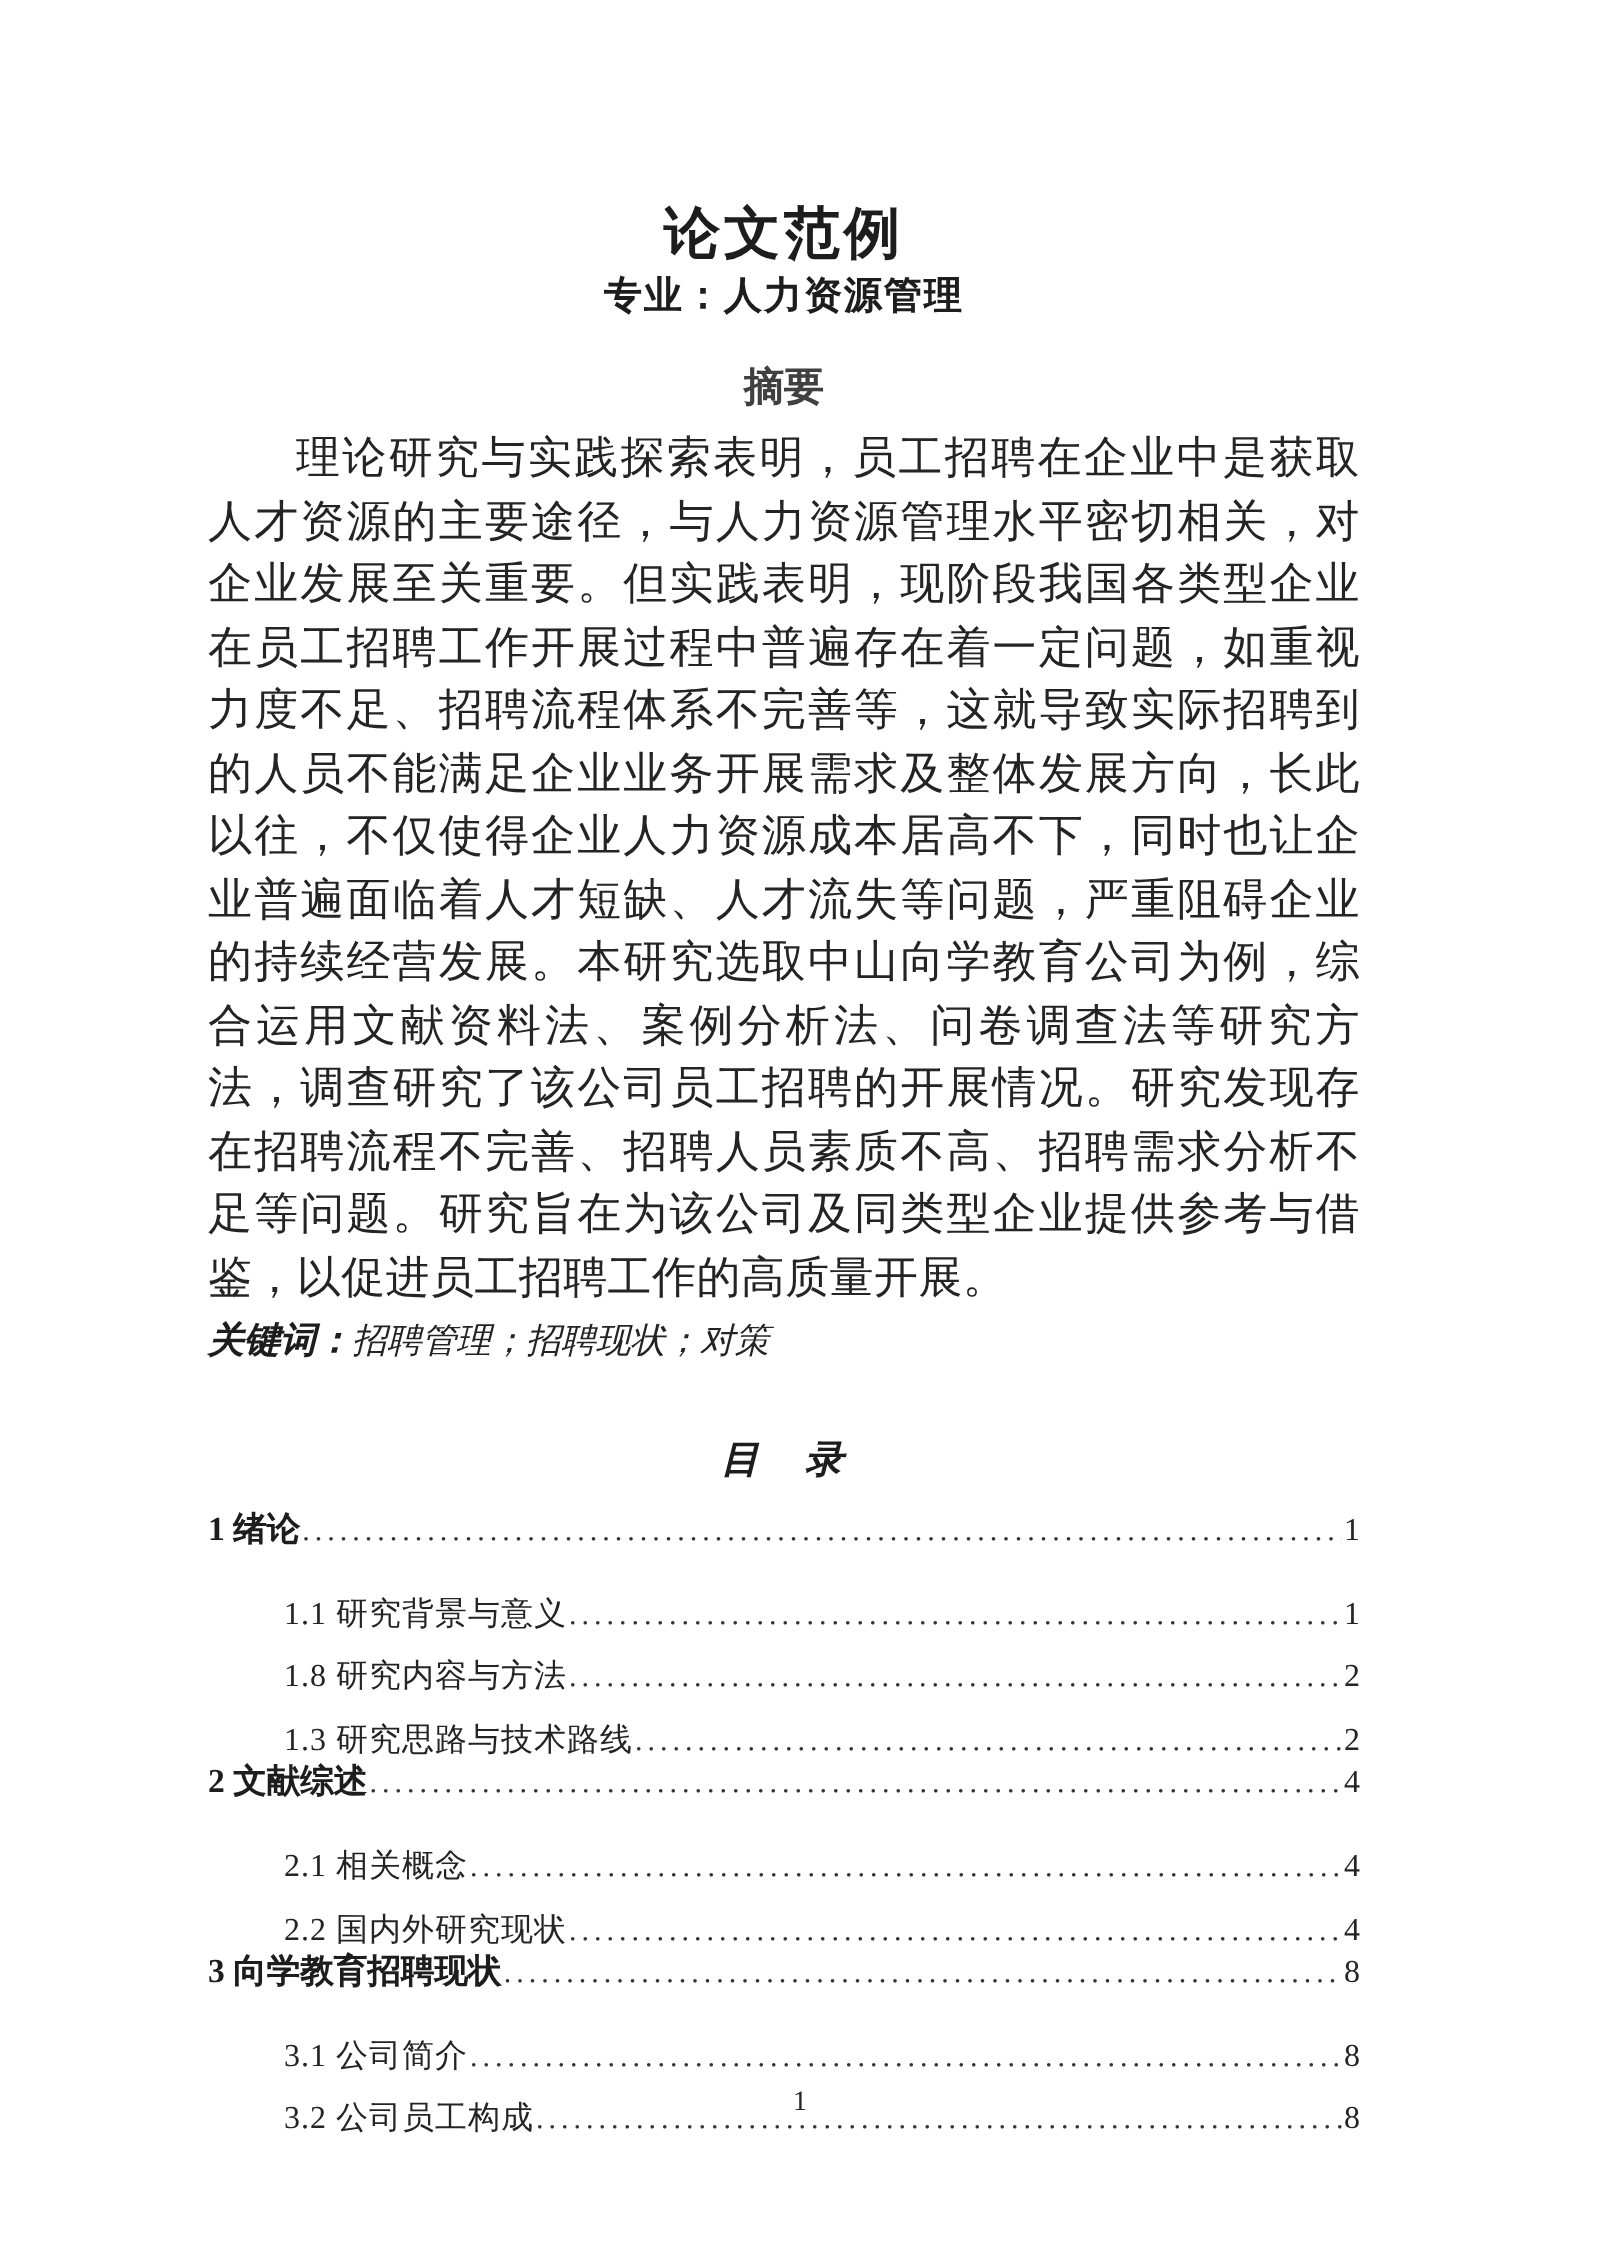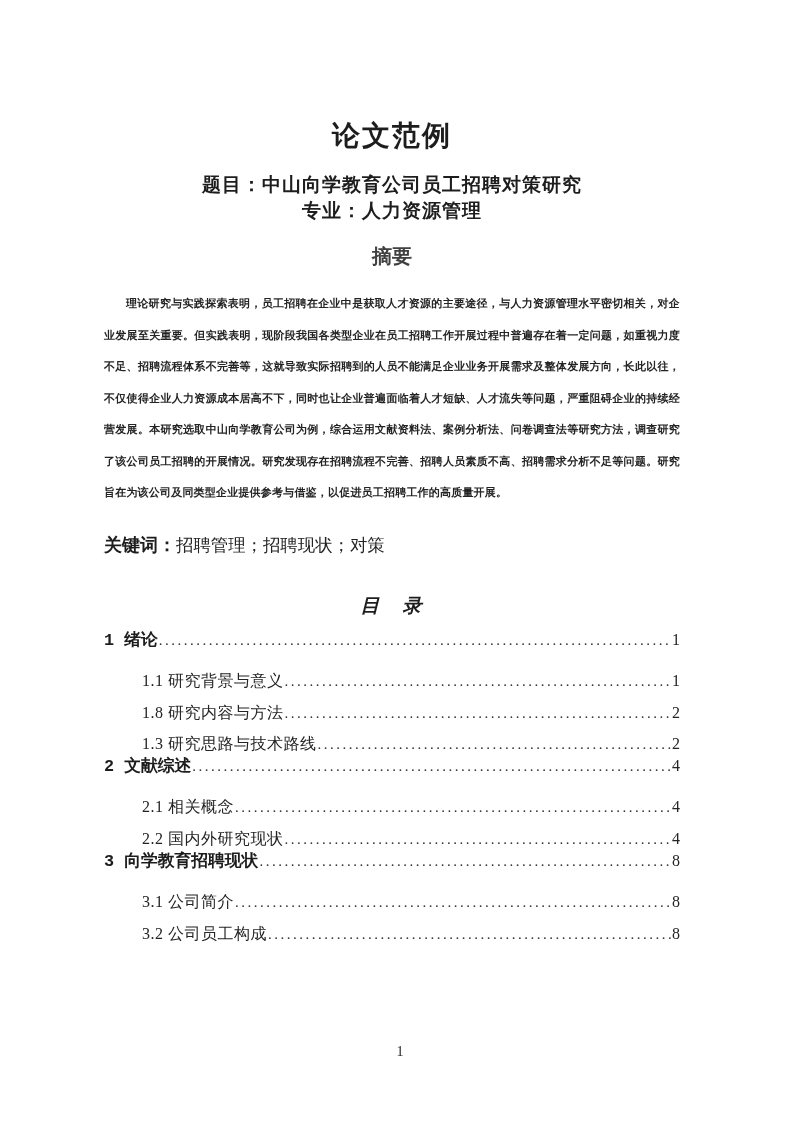--- a/index.html
+++ b/index.html
@@ -12,21 +12,21 @@
     width: 800px;
     height: 1132px;
     background: #ffffff;
     color: #222222;
     font-family: "Liberation Serif", "DejaVu Serif", serif;
     overflow: hidden;
     box-sizing: border-box;
     padding: 100px 120px 0 104px;
   }
   .doc-title {
-    margin: 18px;
+    margin: 0;
     text-align: center;
     font-size: 28px;
     line-height: 36px;
     font-weight: bold;
     letter-spacing: 2px;
     color: #1d1d1d;
   }
   .doc-subtitle {
     text-align: center;
     font-size: 19px;
@@ -40,34 +40,34 @@
   .abstract-heading {
     margin: 18px 0 0 0;
     text-align: center;
     font-size: 20px;
     line-height: 28px;
     font-weight: bold;
     font-family: "Liberation Sans", "DejaVu Sans", sans-serif;
     color: #404040;
   }
   .abstract-paragraph {
-    margin: 18px 0 0 0;
-    font-size: 11px;
+    margin: 5px 0 0 0;
+    font-size: 22px;
     line-height: 31.5px;
     text-align: justify;
     text-indent: 2em;
     color: #242424;
     letter-spacing: 0.2px;
-    font-weight: bold;
   }
   .keywords-line {
-    margin-top: 21px;
+    margin-top: 1px;
     font-size: 17.4px;
     line-height: 30px;
     color: #242424;
+    font-style: italic;
   }
   .keywords-label {
     font-family: "Liberation Sans", "DejaVu Sans", sans-serif;
     font-weight: bold;
     font-size: 18px;
     color: #1d1d1d;
   }
   .toc-heading {
     margin: 32px 0 0 0;
     text-align: center;
@@ -82,21 +82,21 @@
   .toc {
     margin-top: 9px;
   }
   .toc-row {
     display: flex;
     align-items: baseline;
     height: 31.6px;
     color: #242424;
   }
   .toc-row.lvl1 .toc-label {
-    font-family: Liberation Mono, monospace;
+    font-family: Liberation Serif, serif;
     font-weight: bold;
     font-size: 16.8px;
     color: #1d1d1d;
   }
   .toc-row.lvl2 {
     padding-left: 38px;
   }
   .toc-row.lvl2 .toc-label {
     font-size: 16px;
     letter-spacing: 0.5px;
@@ -133,21 +133,20 @@
     color: #242424;
   }
 </style>
 </head>
 <body>
 
 <div class="page">
 
   <h1 class="doc-title">论文范例</h1>
 
-  <div class="doc-subtitle topic">题目：中山向学教育公司员工招聘对策研究</div>
 
   <div class="doc-subtitle major">专业：人力资源管理</div>
 
   <h2 class="abstract-heading">摘要</h2>
 
   <p class="abstract-paragraph">理论研究与实践探索表明，员工招聘在企业中是获取人才资源的主要途径，与人力资源管理水平密切相关，对企业发展至关重要。但实践表明，现阶段我国各类型企业在员工招聘工作开展过程中普遍存在着一定问题，如重视力度不足、招聘流程体系不完善等，这就导致实际招聘到的人员不能满足企业业务开展需求及整体发展方向，长此以往，不仅使得企业人力资源成本居高不下，同时也让企业普遍面临着人才短缺、人才流失等问题，严重阻碍企业的持续经营发展。本研究选取中山向学教育公司为例，综合运用文献资料法、案例分析法、问卷调查法等研究方法，调查研究了该公司员工招聘的开展情况。研究发现存在招聘流程不完善、招聘人员素质不高、招聘需求分析不足等问题。研究旨在为该公司及同类型企业提供参考与借鉴，以促进员工招聘工作的高质量开展。</p>
 
   <div class="keywords-line">
     <span class="keywords-label">关键词：</span><span class="keywords-text">招聘管理；招聘现状；对策</span>
   </div>

